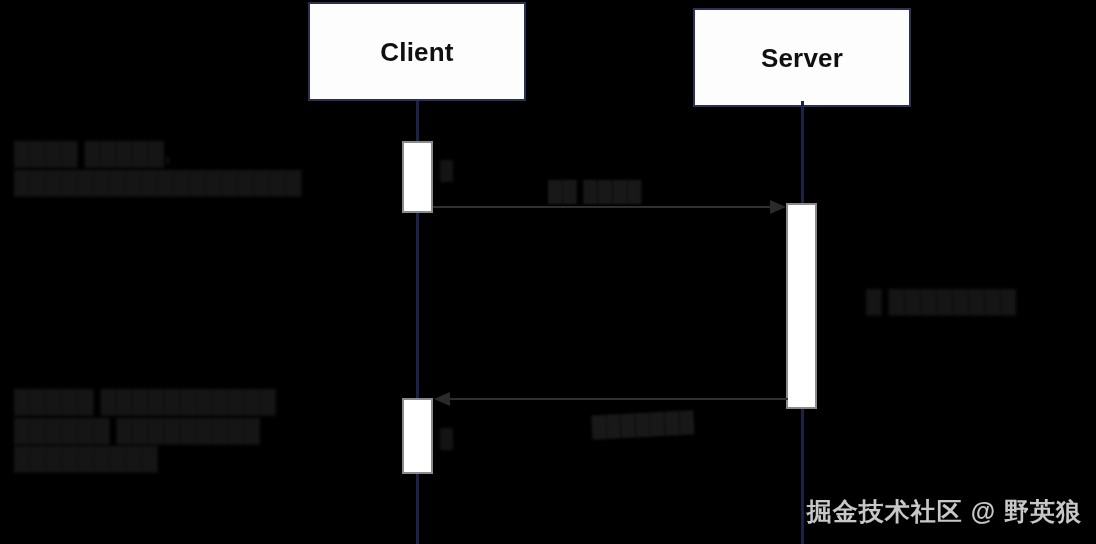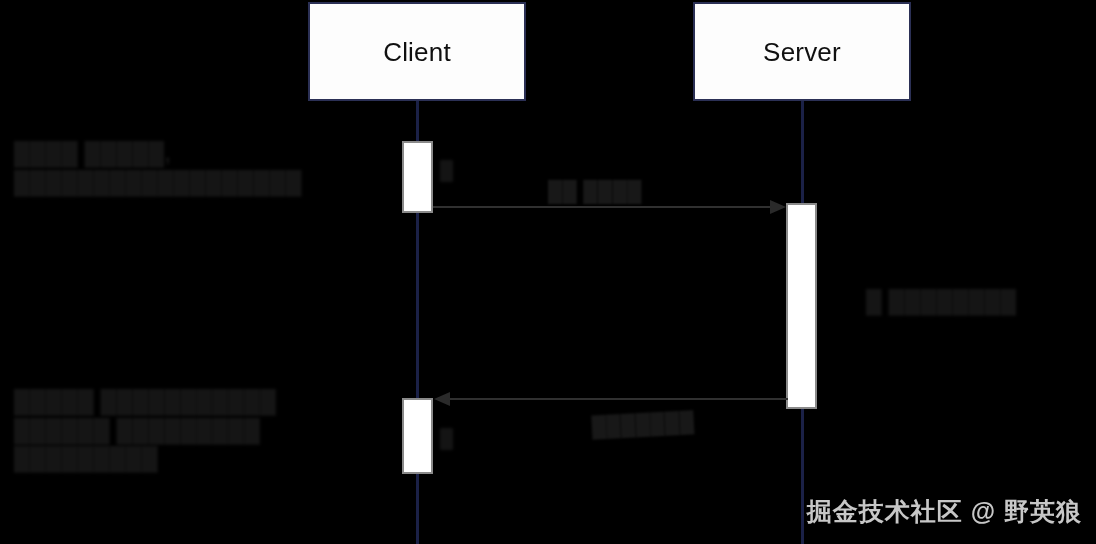--- a/index.html
+++ b/index.html
@@ -24,24 +24,24 @@
     box-sizing:border-box;
     display:flex;
     align-items:center;
     justify-content:center;
   }
   .participant .plabel{
     font-size:26px;
     color:#101010;
     letter-spacing:.2px;
     line-height:1;
-    font-weight:400;
+    font-weight:700;
   }
   #p-client{ left:308px; top:2px;  width:218px; height:99px; }
-  #p-server{ left:693px; top:2px;  width:218px; height:99px; }
+  #p-server{ left:693px; top:8px;  width:218px; height:99px; }
 
   
   .lifeline{
     position:absolute;
     width:3px;
     background:#1b2147;
   }
   #ll-client{ left:416px; top:101px; height:443px; }
   #ll-server{ left:801px; top:101px; height:443px; }
 

